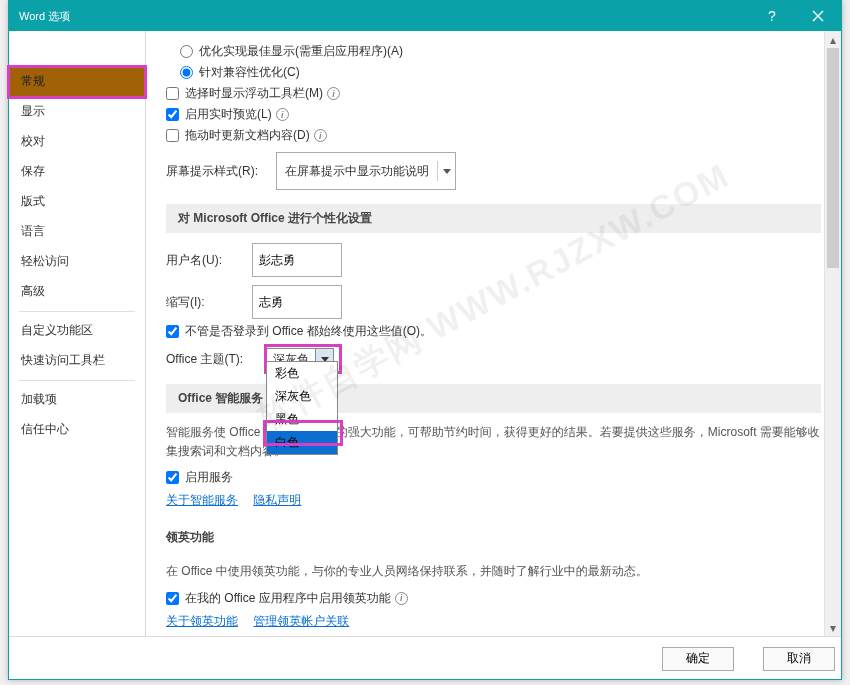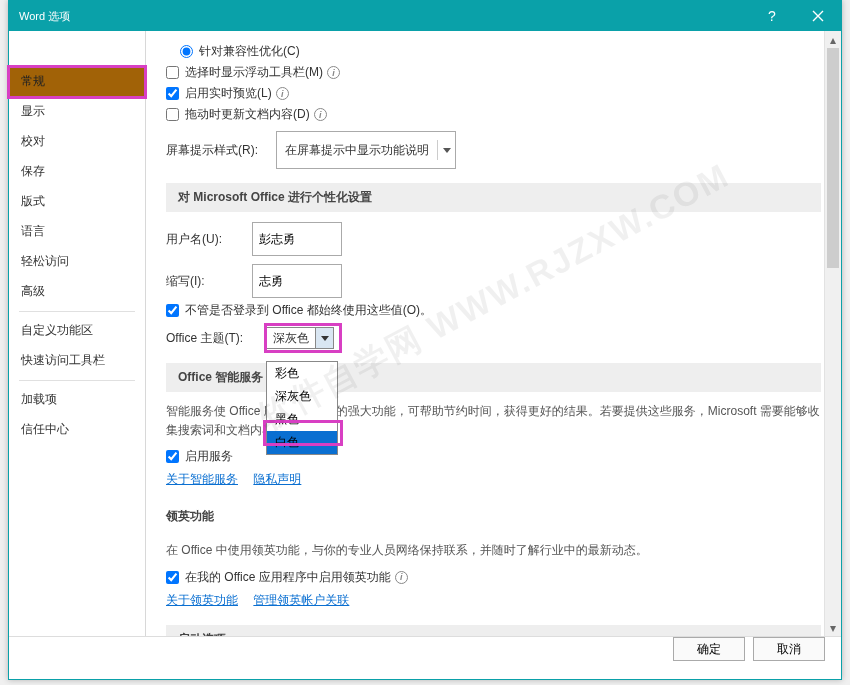--- a/index.html
+++ b/index.html
@@ -47,21 +47,21 @@
   .theme-combo .ca { width: 18px; background: #d9e6f2; border-left: 1px solid #888; display: flex; align-items: center; justify-content: center; }
   .theme-highlight { position: absolute; border: 3px solid #d83fc3; pointer-events: none; }
 
   .combo-list { position: absolute; border: 1px solid #888; background: #fff; width: 72px; }
   .combo-opt { padding: 3px 8px; }
   .combo-opt.sel { background: #0a6fd1; color: #000000; }
 
   .desc { color: #555; margin: 8px 0; line-height: 1.6; }
   .link { color: #0a6fd1; text-decoration: underline; margin-right: 12px; }
 
-  .footer { height: 44px; border-top: 1px solid #ddd; display: flex; justify-content: flex-end; padding-right: 16px; }
+  .footer { height: 44px; border-top: 1px solid #ddd; display: flex; align-items: center; justify-content: flex-end; padding-right: 6px; gap: 21px; }
   .btn { min-width: 72px; height: 24px; border: 1px solid #aaa; background: #fafafa; margin-left: 8px; padding: 0 14px; }
 
   .scrollbar-v { position: absolute; right: 0; top: 0; bottom: 0; width: 17px; background: #f0f0f0; border-left: 1px solid #e2e2e2; }
   .scrollbar-v .sb-btn { height: 17px; display: flex; align-items: center; justify-content: center; color: #666; }
   .scrollbar-v .sb-thumb { position: absolute; left: 2px; right: 2px; top: 17px; height: 220px; background: #cdcdcd; }
 
   .watermark { position: absolute; left: 50%; top: 44%; transform: translate(-50%,-50%) rotate(-28deg); color: rgba(0,0,0,0.06); font-size: 34px; font-weight: bold; letter-spacing: 2px; pointer-events: none; white-space: nowrap; }
 </style>
 </head>
 <body>
@@ -96,20 +96,24 @@
       <div class="sidebar-item">快速访问工具栏</div>
       <div class="sidebar-sep"></div>
       <div class="sidebar-item">加载项</div>
       <div class="sidebar-item">信任中心</div>
     </div>
 
     <div class="main">
       <div class="main-inner">
 
         <div class="radio-row">
+          <input type="radio" name="disp" style="">
+          <span>优化实现最佳显示(需重启应用程序)(A)</span>
+        </div>
+        <div class="radio-row">
           <input type="radio" name="disp" checked="" style="">
           <span>针对兼容性优化(C)</span>
         </div>
 
         <div class="check-row">
           <input type="checkbox" style="">
           <span>选择时显示浮动工具栏(M)</span>
           <span class="info-icon">i</span>
         </div>
         <div class="check-row">

